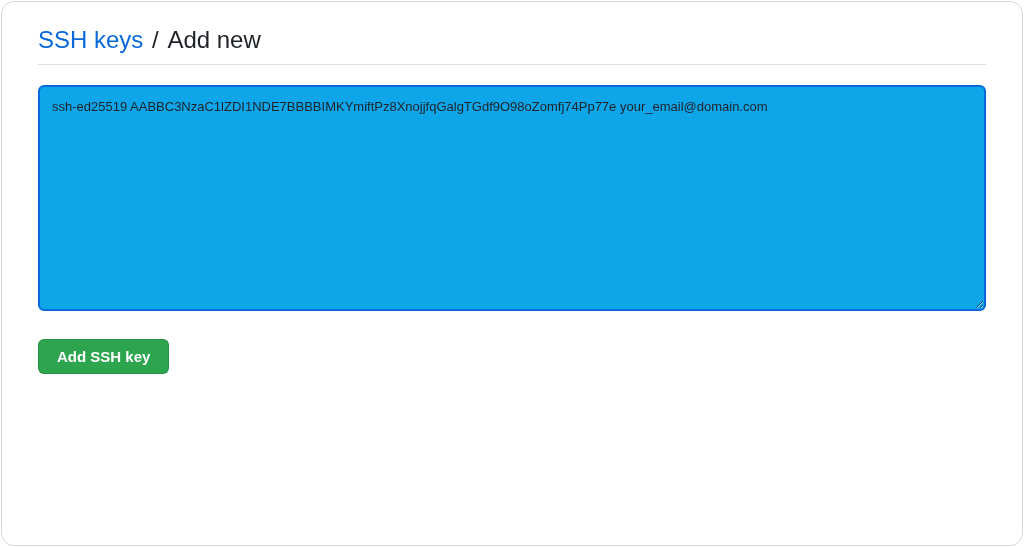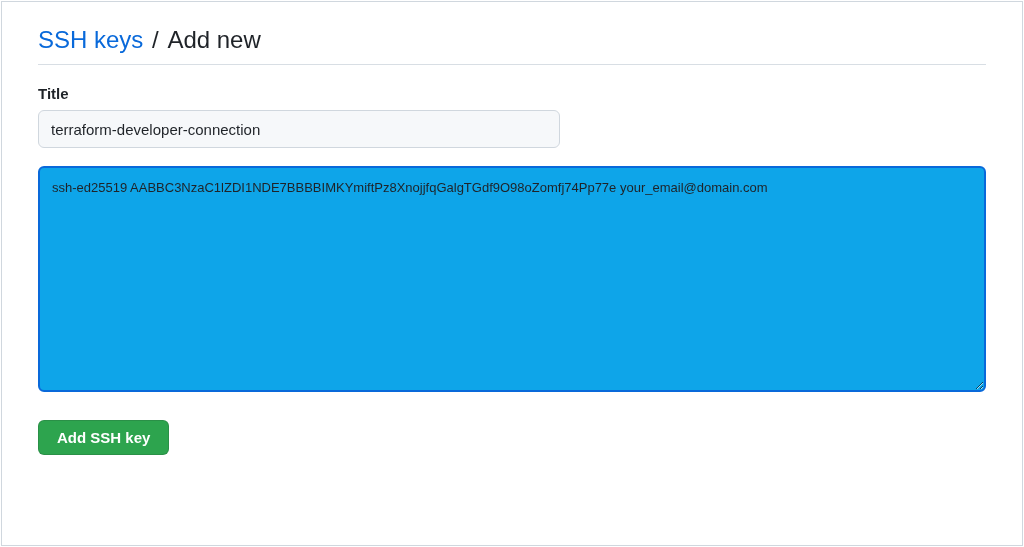--- a/index.html
+++ b/index.html
@@ -9,21 +9,21 @@
     }
     body {
       font-family: -apple-system, BlinkMacSystemFont, "Segoe UI", Helvetica, Arial, sans-serif;
       background: #ffffff;
       width: 1024px;
       height: 547px;
       overflow: hidden;
     }
     .container {
       border: 1px solid #d0d7de;
-      border-radius: 0;
+      border-radius: 13px;
       margin: 1px;
       padding: 24px 36px 40px 36px;
       height: calc(100% - 2px);
       background: #fff;
     }
     .header {
       font-size: 24px;
       font-weight: 400;
       color: #1f2328;
       padding-bottom: 10px;
@@ -92,23 +92,19 @@
     }
   </style>
 </head>
 <body>
 
 <div class="container">
   <h2 class="header">
     <span class="header-link">SSH keys</span><span class="header-sep"> / </span><span class="header-current">Add new</span>
   </h2>
 
-  <div class="form-group">
-    <label class="label">Title</label>
-    <input type="text" class="input-title" value="terraform-developer-connection" style="">
-  </div>
 
   <div class="form-group">
     <textarea class="textarea-key" style="">ssh-ed25519 AABBC3NzaC1lZDI1NDE7BBBBIMKYmiftPz8XnojjfqGalgTGdf9O98oZomfj74Pp77e your_email@domain.com</textarea>
   </div>
 
   <button class="btn-primary">Add SSH key</button>
 </div>
 
 </body></html>

